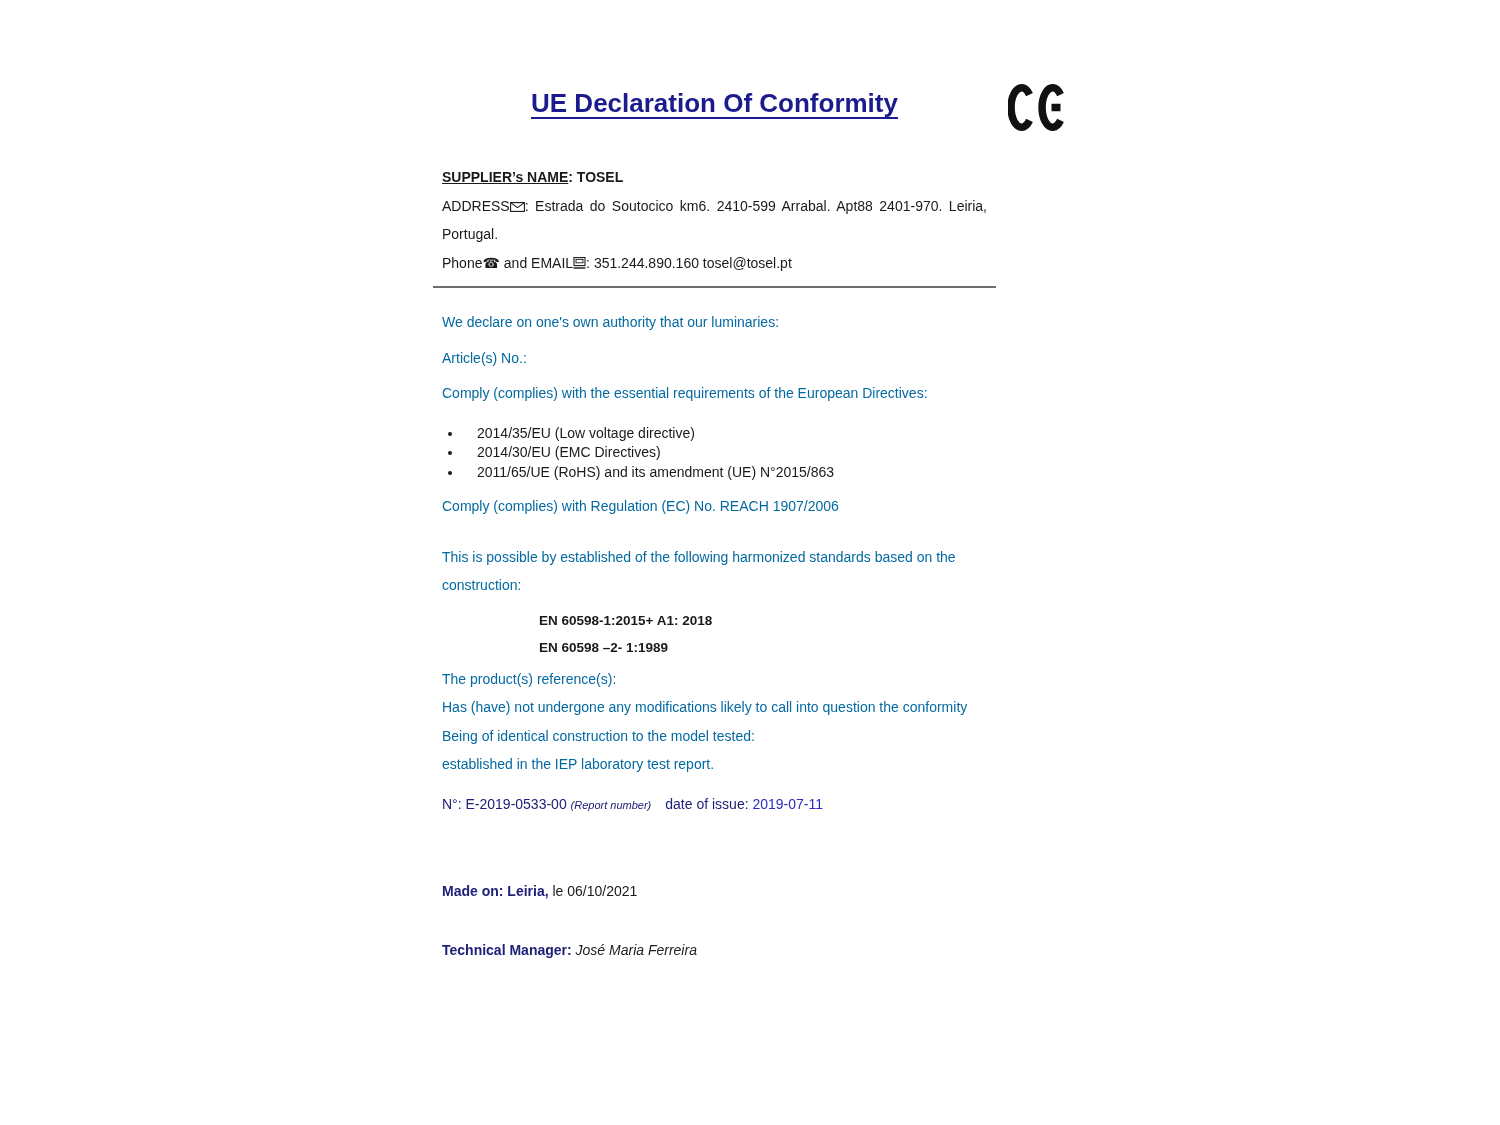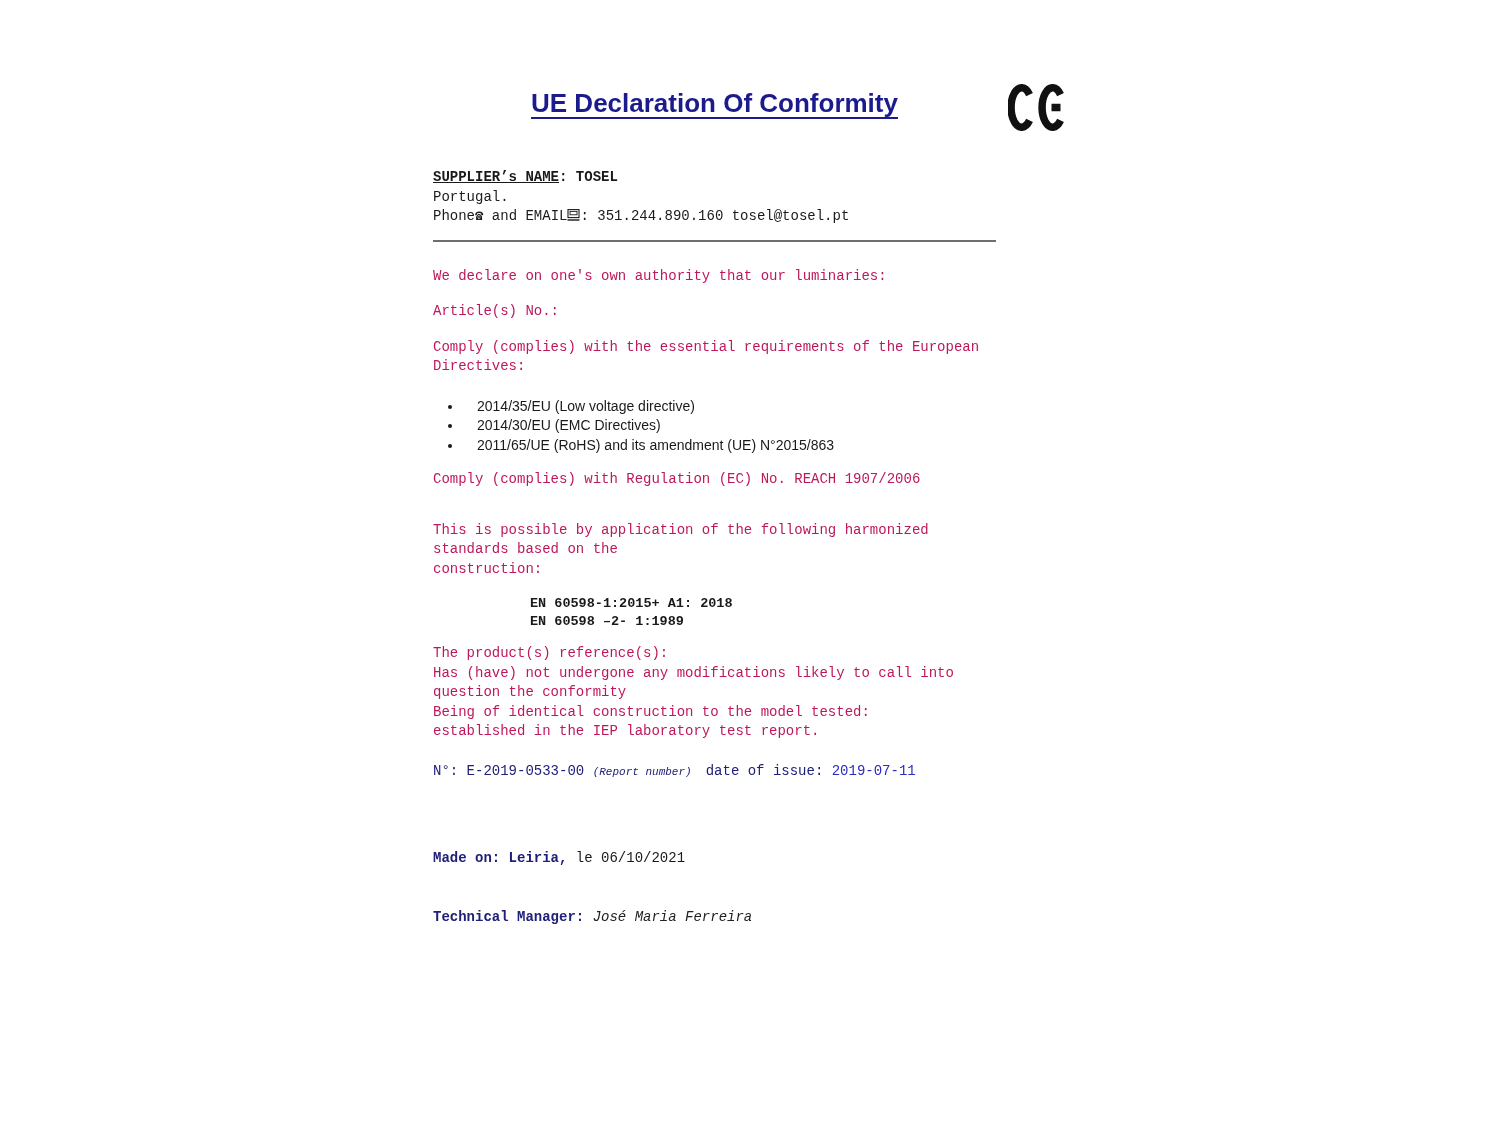--- a/index.html
+++ b/index.html
@@ -3,22 +3,22 @@
 <meta charset="utf-8">
 <style>
   html,body{margin:0;padding:0;background:#fff;}
   body{width:1500px;height:1125px;font-family:"Liberation Sans",sans-serif;color:#1a1a1a;}
   .page{position:relative;width:1500px;height:1125px;background:#ffffff;overflow:hidden;}
   .col{position:absolute;left:433px;top:0;width:563px;display:flow-root;}
   .title{margin:0;padding-top:88px;text-align:center;font-size:26px;font-weight:bold;
          color:#1b1b8e;}
   .title span{text-decoration:underline;text-decoration-thickness:2px;text-underline-offset:5px;}
   .ce{position:absolute;left:1008px;top:83px;}
-  p{margin:0;font-size:14px;line-height:19.5px;font-family:Liberation Mono, monospace;}
-  .navy{color:#be185d;}
+  p{margin:9px;font-size:14px;line-height:19.5px;}
+  .navy{color:#0369a1;}
   .blk{color:#1a1a1a;}
   .supplier{margin-top:49px;}
   .sup-name{font-weight:bold;}
   .sup-name .ul{text-decoration:underline;}
   .just{text-align:justify;text-align-last:justify;}
   .icon-glyph{font-size:14px;}
   .pc-icon{display:inline-block;vertical-align:-1px;}
   .rule{margin-top:13px;border:0;border-top:2px solid #6e6e6e;width:563px;}
   .m16{margin-top:16px;}
   .declare{margin-top:25px;}
@@ -58,20 +58,24 @@
       </g>
     </svg>
   </div>
 
   <div class="col">
 
     <h1 class="title"><span>UE Declaration Of Conformity</span></h1>
 
     <div class="supplier">
       <p class="sup-name blk"><span class="ul">SUPPLIER’s NAME</span><span>: </span><span>TOSEL</span></p>
+      <p class="blk just"><span>ADDRESS</span><span class="pc-icon"><svg width="15" height="10" viewBox="0 0 15 10">
+              <rect x="0.6" y="0.6" width="13.8" height="8.8" fill="none" stroke="#1a1a1a" stroke-width="1.1"></rect>
+              <path d="M0.6,0.6 L7.5,5.6 L14.4,0.6" fill="none" stroke="#1a1a1a" stroke-width="1.1"></path>
+            </svg></span><span>: </span><span>Estrada do Soutocico km6. 2410-599 Arrabal. Apt88 2401-970. Leiria,</span></p>
       <p class="blk">Portugal.</p>
       <p class="blk"><span>Phone</span><span class="icon-glyph">☎</span><span> and EMAIL</span><span class="pc-icon"><svg width="13" height="12" viewBox="0 0 13 12">
               <rect x="1" y="0.6" width="11" height="8" fill="none" stroke="#1a1a1a" stroke-width="1.1"></rect>
               <rect x="3" y="2.4" width="7" height="3.4" fill="none" stroke="#1a1a1a" stroke-width="0.9"></rect>
               <path d="M0.5,11 H12.5" stroke="#1a1a1a" stroke-width="1.4"></path>
             </svg></span><span>: </span><span>351.244.890.160 tosel@tosel.pt</span></p>
     </div>
 
     <hr class="rule">
 
@@ -80,21 +84,21 @@
     <p class="navy m16">Comply (complies) with the essential requirements of the European Directives:</p>
 
     <ul class="bullets">
       <li>2014/35/EU (Low voltage directive)</li>
       <li>2014/30/EU (EMC Directives)</li>
       <li>2011/65/UE (RoHS) and its amendment (UE) N°2015/863</li>
     </ul>
 
     <p class="navy reach">Comply (complies) with Regulation (EC) No. REACH 1907/2006</p>
 
-    <p class="navy harmonized">This is possible by application of the following harmonized standards based on the</p>
+    <p class="navy harmonized">This is possible by established of the following harmonized standards based on the</p>
     <p class="navy">construction:</p>
 
     <div class="standards blk">
       <p>EN 60598-1:2015+ A1: 2018</p>
       <p>EN 60598 –2- 1:1989</p>
     </div>
 
     <div class="product">
       <p class="navy">The product(s) reference(s):</p>
       <p class="navy">Has (have) not undergone any modifications likely to call into question the conformity</p>

